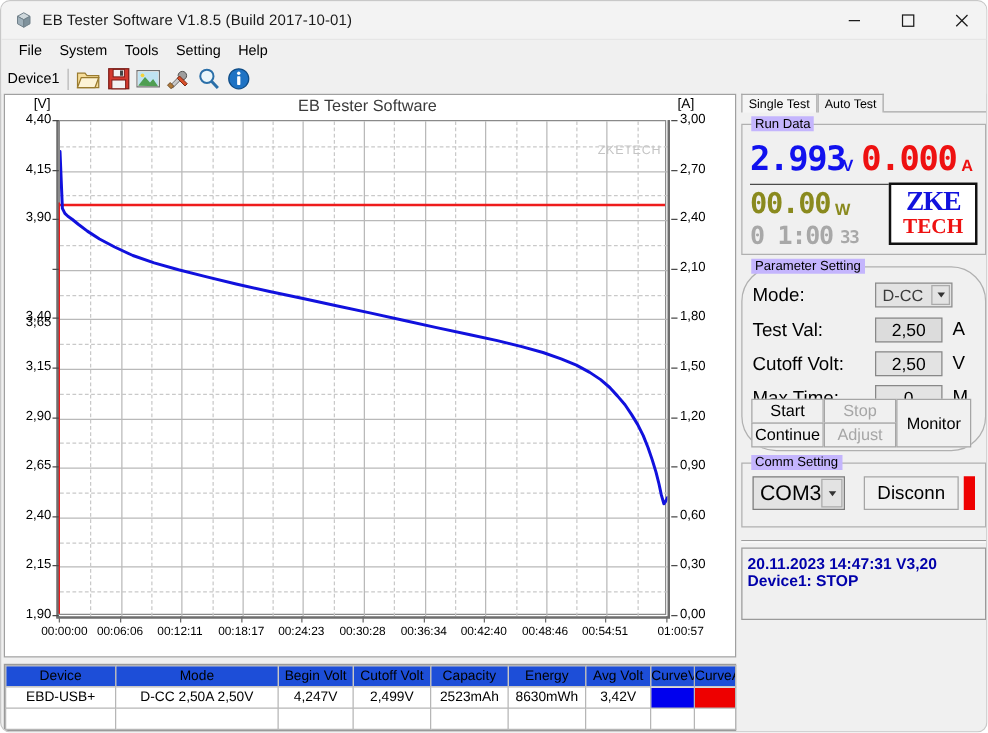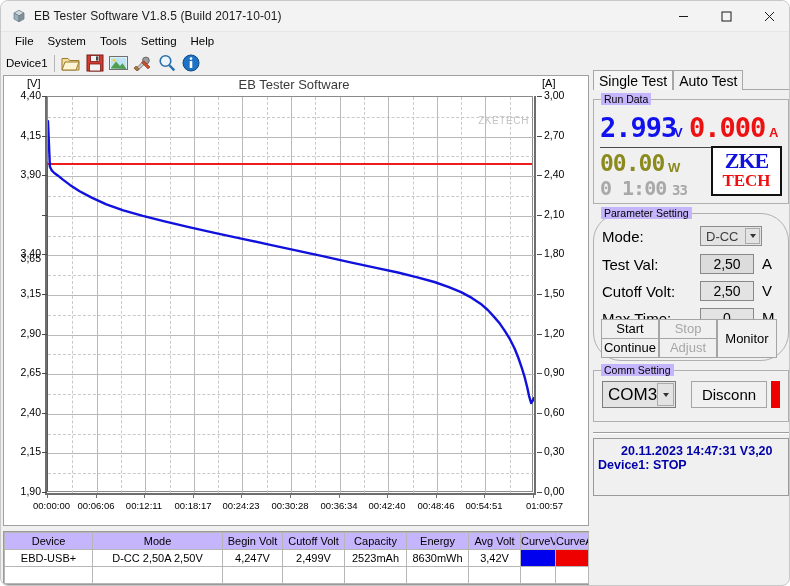--- a/index.html
+++ b/index.html
@@ -140,30 +140,30 @@
     background: #ffffff; border: 1px solid #9a9a9a;
   }
   #bottomtable table {
     border-collapse: collapse; width: 100%; table-layout: fixed;
   }
   #bottomtable th, #bottomtable td {
     border: 1px solid #b6b6b6; font-size: 11px; color: #000;
     text-align: center; height: 17px; font-weight: normal;
     white-space: nowrap; overflow: hidden; padding: 0;
   }
-  #bottomtable th { background: #c4b5fd; }
+  #bottomtable th { background: #1d4ed8; }
   .sw-blue { background: #0000ee; }
   .sw-red  { background: #ee0000; }
 
   
   #side { position: absolute; left: 592px; top: 70px; width: 196px; }
 
   .tabstrip { display: flex; align-items: flex-end; height: 19px; }
   .tabstrip .tab {
-    font-size: 14px; color: #000; padding: 2px 5px 1px 5px;
+    font-size: 10px; color: #000; padding: 2px 5px 1px 5px;
     border: 1px solid #a7a7a7; border-bottom: none; background: #f0f0f0;
     position: relative; top: 0;
   }
   .tabstrip .tab.active { background: #f5f5f5; }
   .tabstrip .tabfill { flex: 1; border-bottom: 1px solid #a7a7a7; height: 100%; }
 
   .groupbox {
     position: relative; border: 1px solid #b0b0b0; margin-top: 9px;
     background: #f0f0f0;
   }
@@ -259,21 +259,21 @@
 
   
   #statuslog {
     position: absolute; left: 0; top: 0; width: 196px; height: 58px;
     border: 1px solid #9a9a9a; background: #f0f0f0; overflow: hidden;
   }
   #statuslog .line {
     font-size: 12.5px; color: #0000aa; font-weight: bold;
     white-space: nowrap; padding-left: 4px;
   }
-  #statuslog .line.l1 { padding-top: 5px; margin-left: 23px; }
+  #statuslog .line.l1 { padding-top: 5px; }
   #sep-h { position: absolute; left: 0; top: 0; width: 196px; height: 2px;
            border-top: 1px solid #9d9d9d; border-bottom: 1px solid #ffffff; }
 </style>
 </head>
 <body>
 
 <div id="app">
 
   <div id="titlebar">
     <span class="app-icon">

